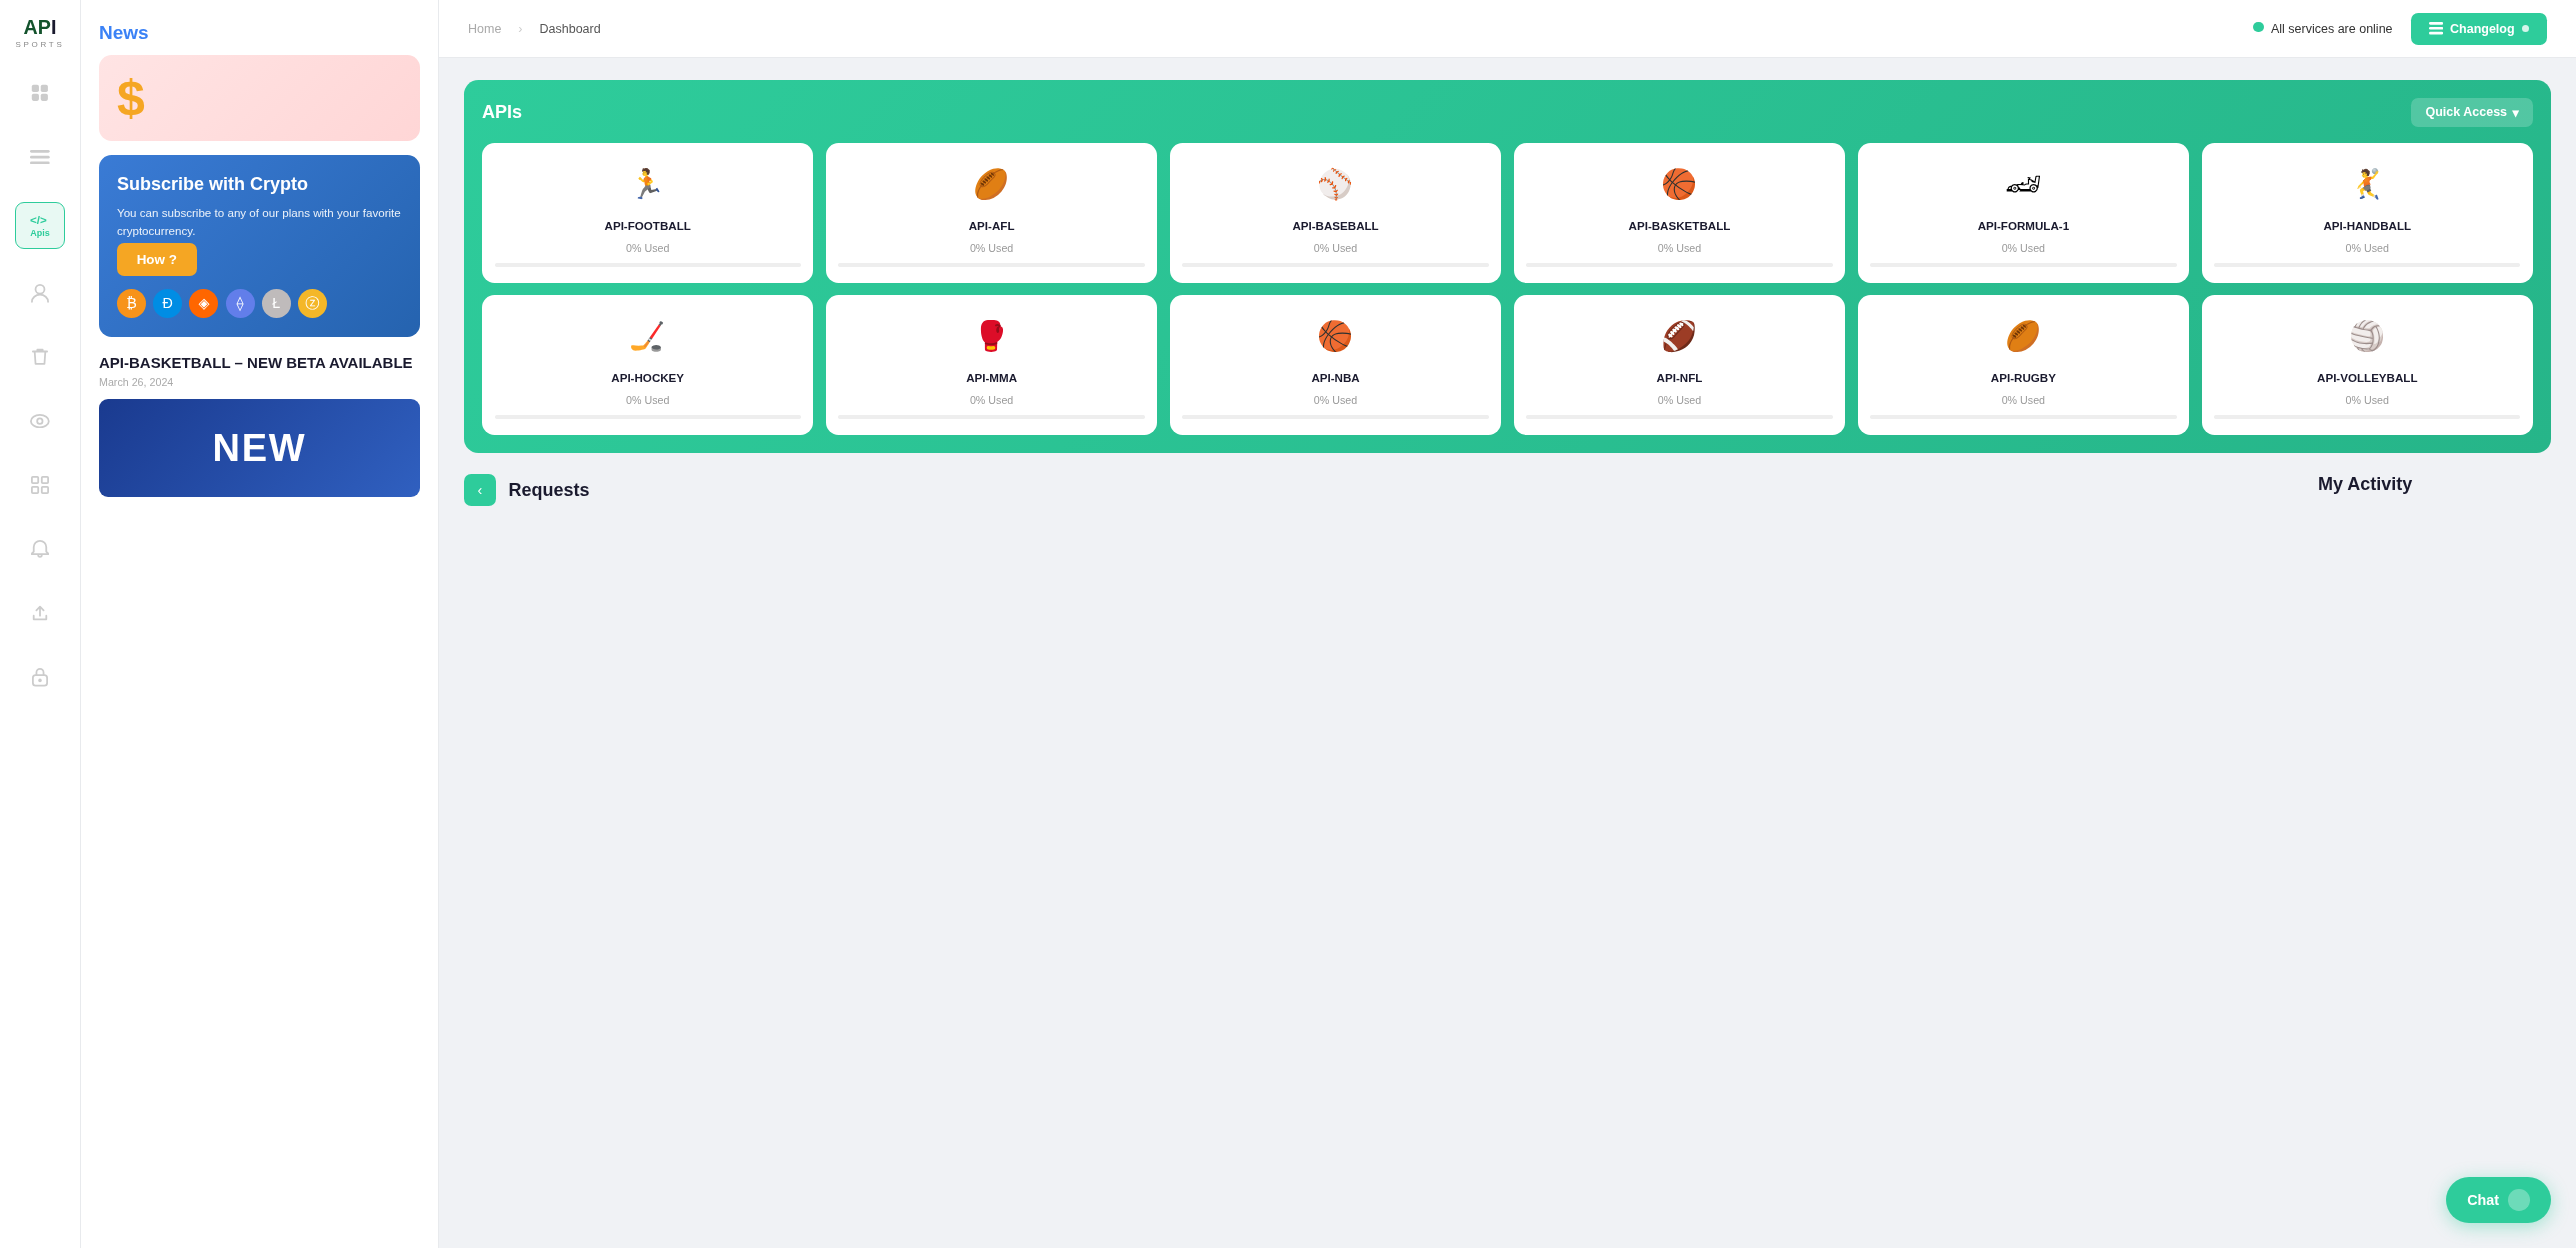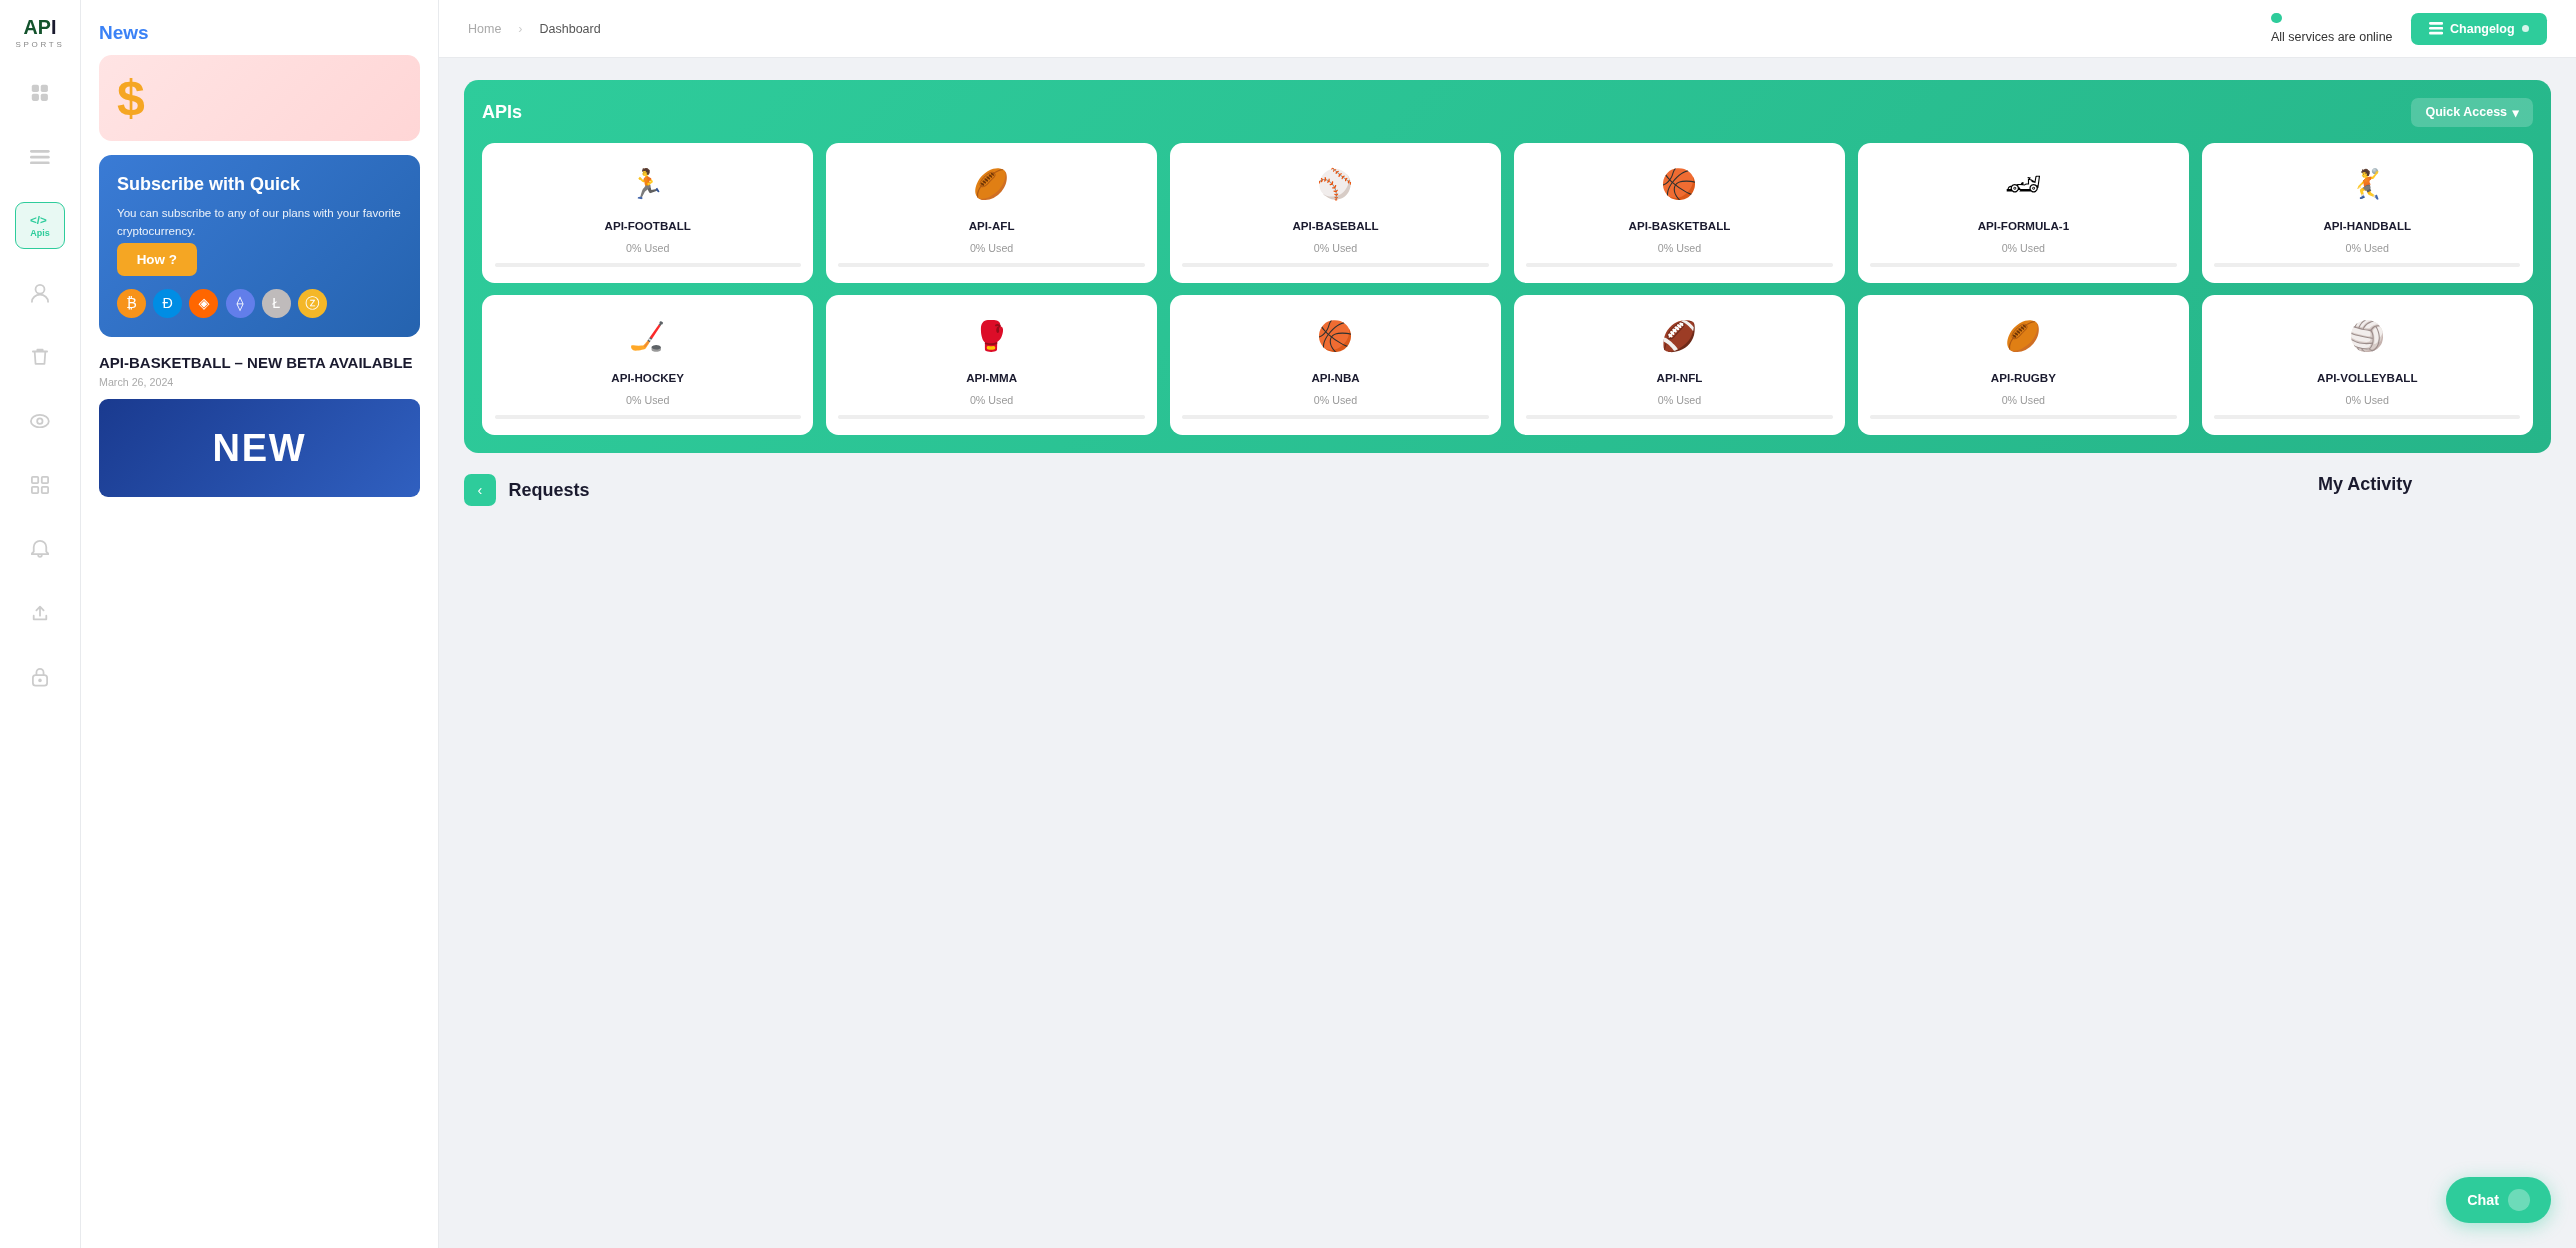--- a/index.html
+++ b/index.html
@@ -137,21 +137,21 @@
       padding: 12.5px 29px;
       display: flex;
       align-items: center;
       justify-content: space-between;
       border-bottom: 0.9px solid #e8eaed;
     }
     .breadcrumb { display: flex; align-items: center; gap: 17px; font-size: 12.5px; color: #aaa; }
     .breadcrumb .sep { color: #ccc; }
     .breadcrumb .current { color: #555; }
     .topbar-right { display: flex; align-items: center; gap: 18px; }
-    .status-badge { display: flex; align-items: flex-start; gap: 7.2px; font-size: 12.5px; color: #333; flex-direction: column; }
+    .status-badge { display: flex; align-items: flex-start; gap: 7.2px; font-size: 12.5px; color: #333; }
     .status-dot { width: 10.7px; height: 10.7px; background: #2ecc9b; border-radius: 50%; }
     .changelog-btn {
       background: #2ecc9b;
       color: #fff;
       border: none;
       border-radius: 7.2px;
       padding: 9px 18px;
       font-size: 12.5px;
       font-weight: 600;
       cursor: pointer;
@@ -358,21 +358,21 @@
 </div>
 
 <div class="news-panel">
   <div class="news-title">News</div>
 
   <div class="promo-card-sale">
     <div class="promo-dollar">$</div>
   </div>
 
   <div class="promo-card-crypto">
-    <h3>Subscribe with Quick</h3>
+    <h3>Subscribe with Crypto</h3>
     <p>You can subscribe to any of our plans with your favorite cryptocurrency.</p>
     <button class="how-btn">How ?</button>
     <div class="crypto-icons">
       <div class="crypto-icon btc">₿</div>
       <div class="crypto-icon dash">Ð</div>
       <div class="crypto-icon xmr">◈</div>
       <div class="crypto-icon eth">⟠</div>
       <div class="crypto-icon ltc">Ł</div>
       <div class="crypto-icon zcash">ⓩ</div>
     </div>

